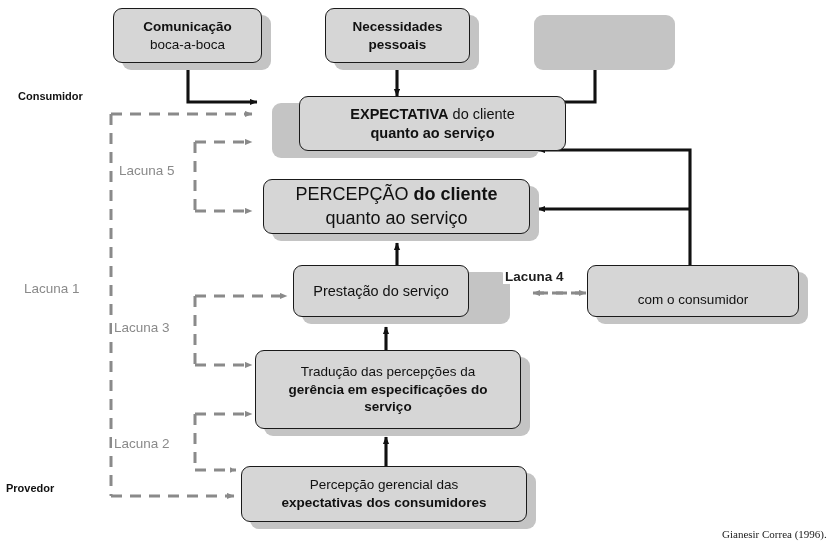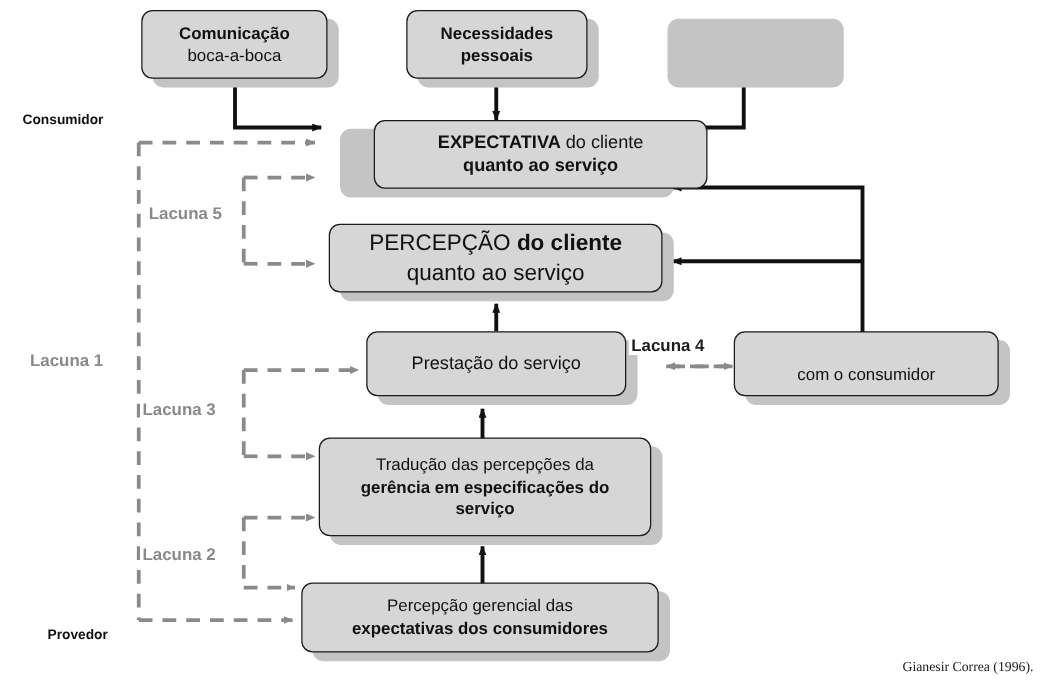--- a/index.html
+++ b/index.html
@@ -63,21 +63,20 @@
     z-index: 6;
   }
   .gap-label {
     position: absolute;
     font-size: 13.5px;
     color: #8a8a8a;
     white-space: nowrap;
     z-index: 6;
     background: #ffffff;
     padding: 0 2px;
-    font-weight: bold;
   }
   .gap-label.dark {
     color: #1d1d1d;
     font-weight: bold;
   }
   .caption {
     position: absolute;
     font-family: "Liberation Serif", serif;
     font-size: 11px;
     color: #1a1a1a;
@@ -177,21 +176,21 @@
     </span>
   </div>
 
   <div class="node" style="left:263px;top:179px;width:267px;height:55px;font-size:18px;">
     <span class="txt">
       <span class="n">PERCEPÇÃO</span><span class="b"> do cliente</span><br>
       <span class="n">quanto ao serviço</span>
     </span>
   </div>
 
-  <div class="node" style="left:293px;top:265px;width:208px;height:52px;font-size:14.5px;">
+  <div class="node" style="left:293px;top:265px;width:176px;height:52px;font-size:14.5px;">
     <span class="txt">
       <span class="n">Prestação do serviço</span>
     </span>
   </div>
 
   <div class="node" style="left:587px;top:265px;width:212px;height:52px;">
     <span class="txt">
       <br>
       <span class="n">com o consumidor</span>
     </span>
@@ -206,21 +205,21 @@
   </div>
 
   <div class="node" style="left:241px;top:466px;width:286px;height:56px;">
     <span class="txt">
       <span class="n">Percepção gerencial das</span><br>
       <span class="b">expectativas dos consumidores</span>
     </span>
   </div>
 
   <div class="side-label" style="left:18px;top:90px;">Consumidor</div>
-  <div class="side-label" style="left:6px;top:502px;margin-left:32px;">Provedor</div>
+  <div class="side-label" style="left:6px;top:482px;">Provedor</div>
 
   <div class="gap-label" style="left:22px;top:281px;">Lacuna 1</div>
   <div class="gap-label" style="left:112px;top:436px;">Lacuna 2</div>
   <div class="gap-label" style="left:112px;top:320px;">Lacuna 3</div>
   <div class="gap-label dark" style="left:503px;top:269px;">Lacuna 4</div>
   <div class="gap-label" style="left:117px;top:163px;">Lacuna 5</div>
 
   <div class="caption" style="left:722px;top:528px;">Gianesir Correa (1996).</div>
 
 </div>

